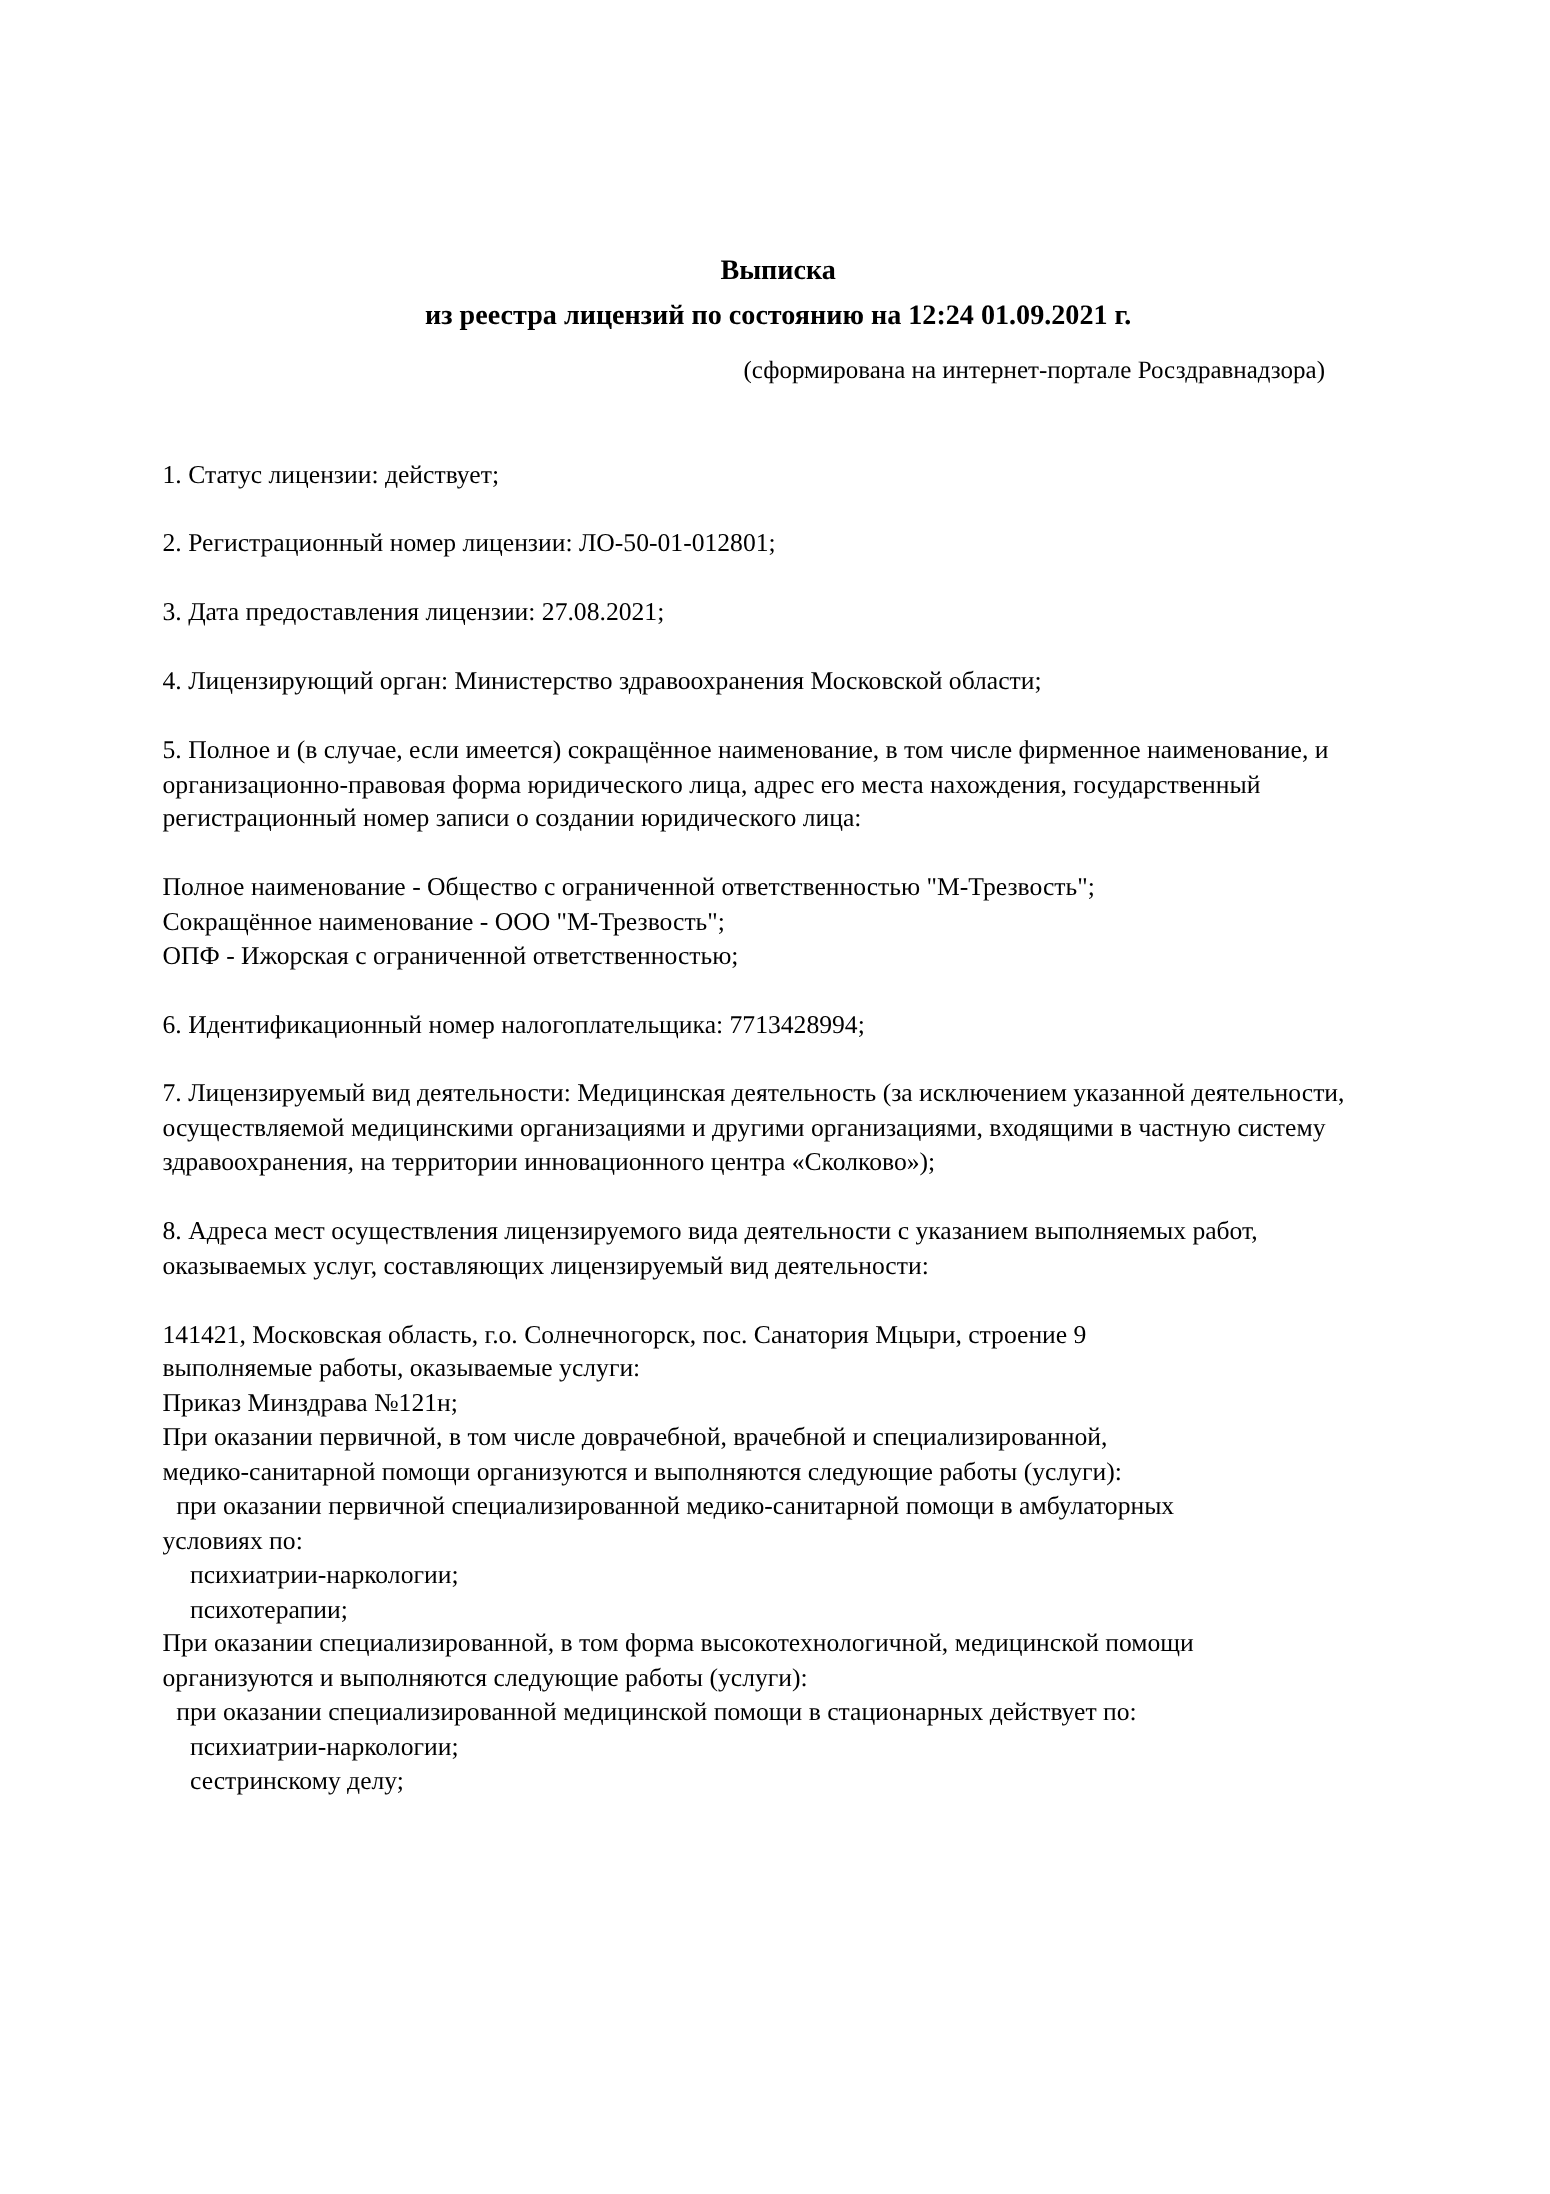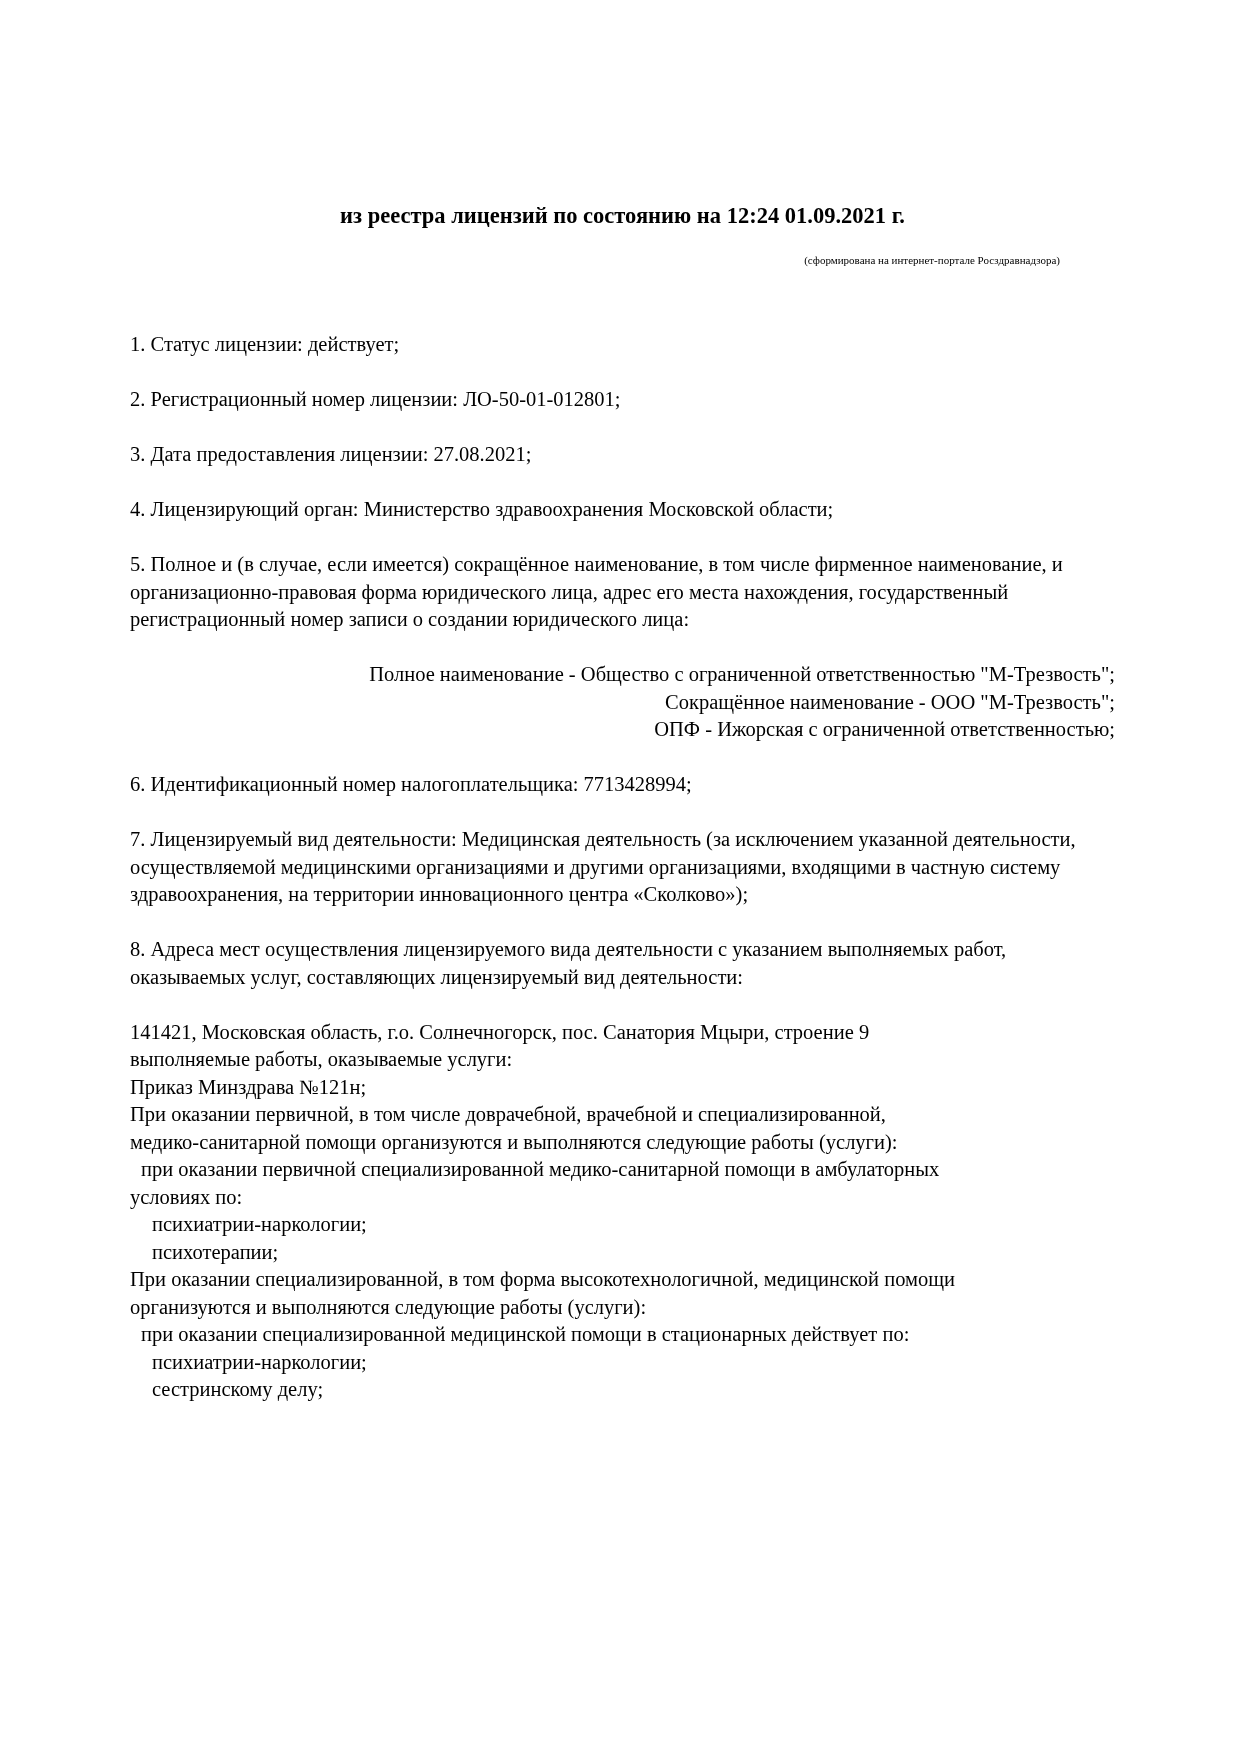--- a/index.html
+++ b/index.html
@@ -17,39 +17,40 @@
     overflow: hidden;
   }
   .title-block {
     text-align: center;
     font-weight: bold;
     font-size: 22.5px;
     line-height: 36px;
   }
   .subtitle {
     text-align: right;
-    font-size: 11px;
+    font-size: 20px;
     line-height: 22px;
     margin-top: 15px;
     padding-right: 55px;
   }
   .body-block { margin-top: 60px; }
   .item { margin: 0 0 27.5px 0; }
-  .org-details { margin: 0 0 27.5px 0; text-align: right; }
+  .org-details { margin: 0 0 27.5px 0; }
   .org-details .ln { margin: 0; }
   .s8 .ln { margin: 0; }
   .ind1 { padding-left: 11px; }
   .ind2 { padding-left: 22px; }
 </style>
 </head>
 <body>
 
 <div class="page">
 
   <div class="title-block">
+    <div>Выписка</div>
     <div>из реестра лицензий по состоянию на 12:24 01.09.2021 г.</div>
   </div>
 
   <div class="subtitle">(сформирована на интернет-портале Росздравнадзора)</div>
 
   <div class="body-block">
 
     <p class="item">1. Статус лицензии: действует;</p>
 
     <p class="item">2. Регистрационный номер лицензии: ЛО-50-01-012801;</p>

